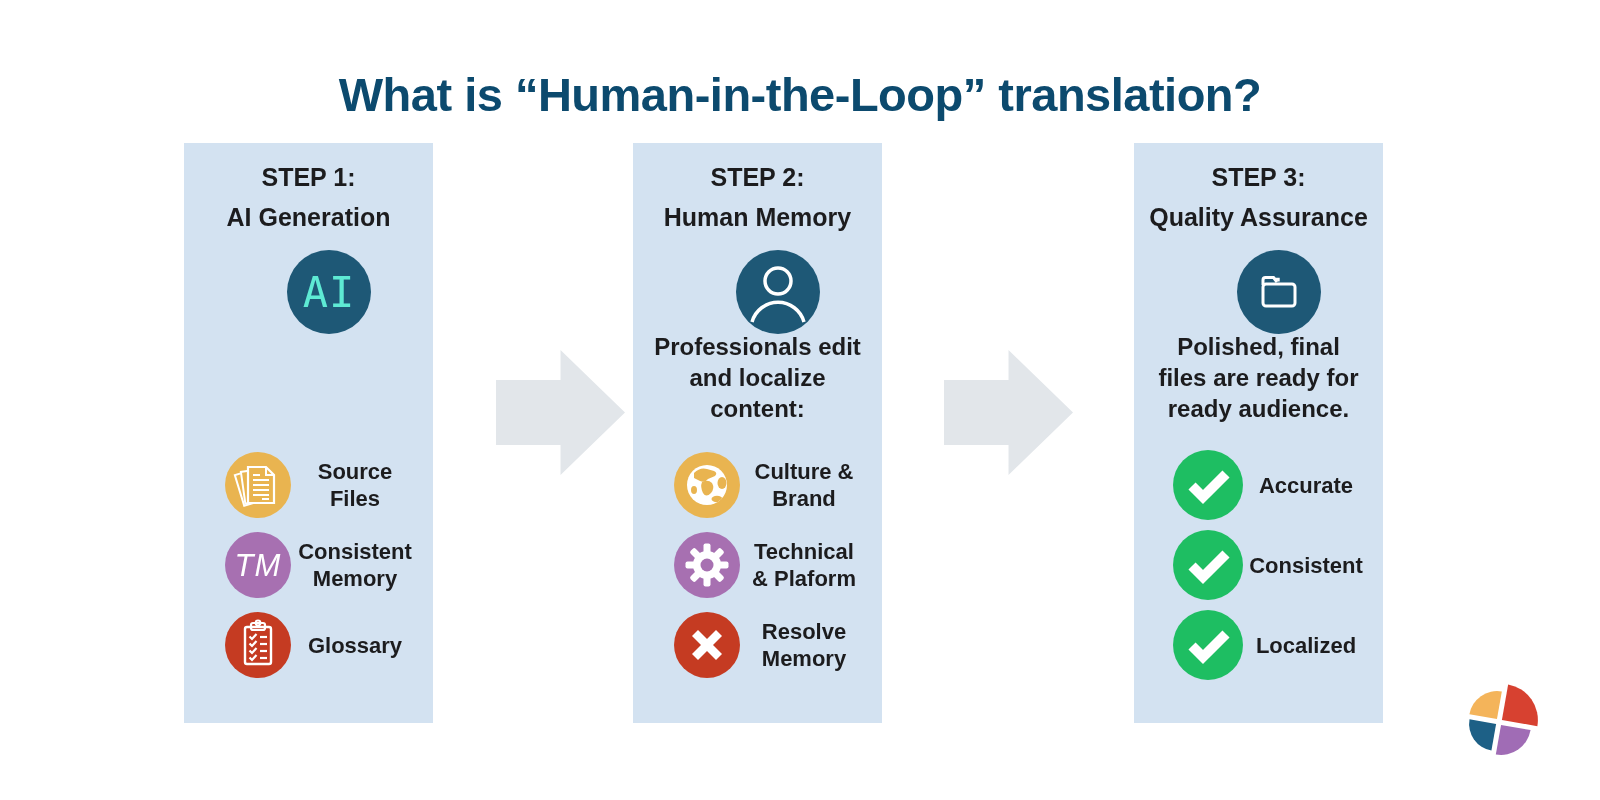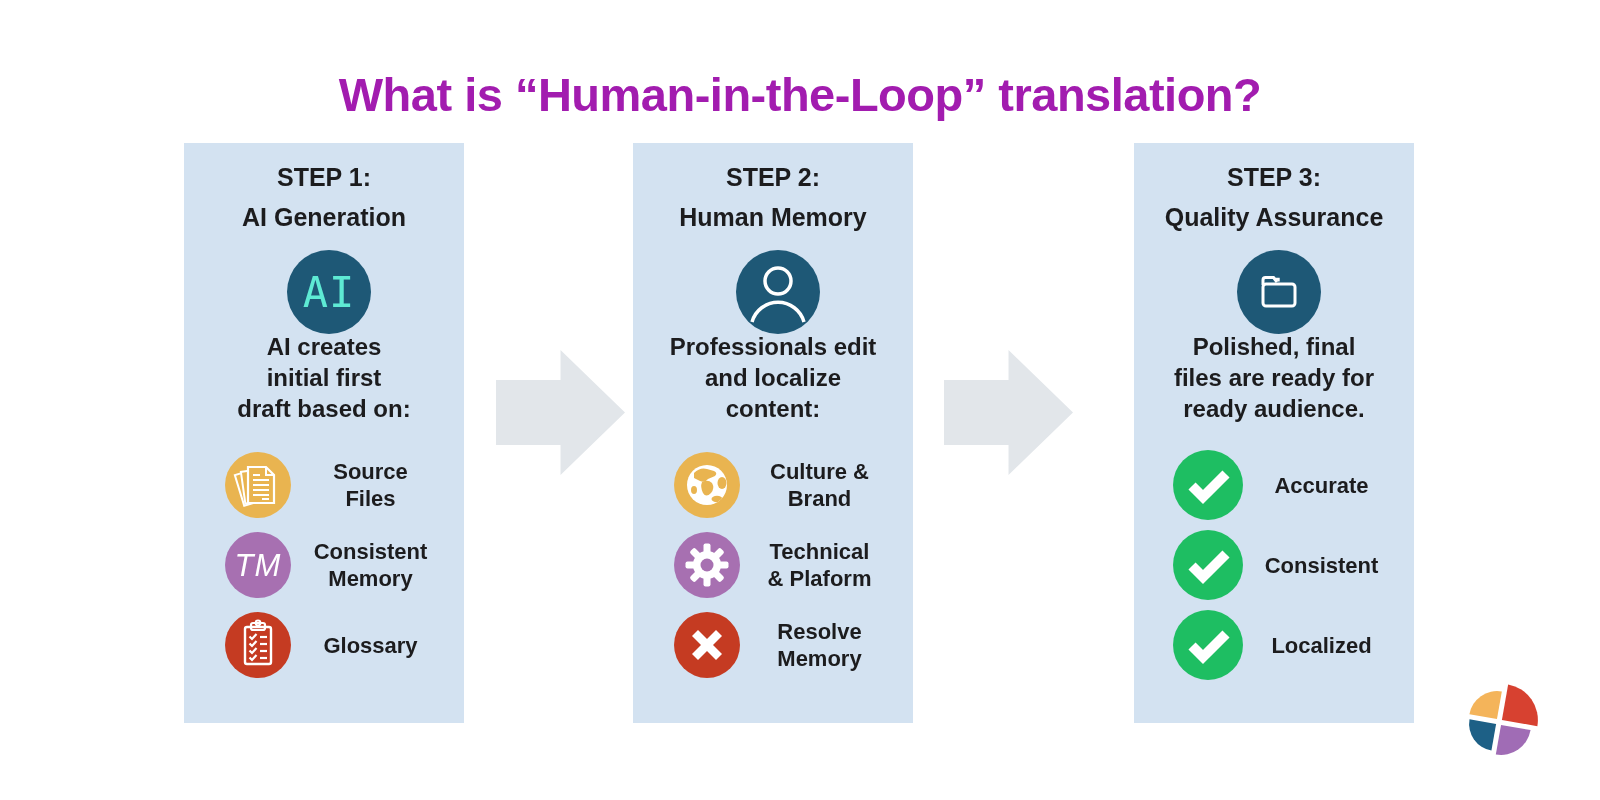--- a/index.html
+++ b/index.html
@@ -2,23 +2,23 @@
 <html><head>
 <meta charset="utf-8">
 <style>
   html,body{margin:0;padding:0;background:#fff;}
   #stage{
     position:relative;width:1600px;height:800px;background:#ffffff;overflow:hidden;
     font-family:"Liberation Sans","DejaVu Sans",sans-serif;color:#1c1c1e;
   }
   .title{
     position:absolute;top:36px;left:0;width:1600px;text-align:center;
-    font-size:47px;font-weight:700;color:#a21caf;letter-spacing:-0.5px;
-  }
-  .panel{position:absolute;top:143px;width:280px;height:580px;background:#d3e2f1;}
+    font-size:47px;font-weight:700;color:#0c4a6e;letter-spacing:-0.5px;
+  }
+  .panel{position:absolute;top:143px;width:249px;height:580px;background:#d3e2f1;}
   .p1{left:184px}.p2{left:633px}.p3{left:1134px}
   .step-title{
     position:absolute;top:14px;left:0;width:100%;margin:0;text-align:center;
     font-size:25px;line-height:40px;font-weight:700;white-space:pre-line;
   }
   .badge{
     position:absolute;top:107px;left:103px;width:84px;height:84px;border-radius:50%;
     background:#1e5876;display:flex;align-items:center;justify-content:center;overflow:hidden;
   }
   .badge-ai{
@@ -51,23 +51,20 @@
 <div id="stage">
 
   <h1 class="title">What is “Human-in-the-Loop” translation?</h1>
 
   <section class="panel p1">
     <h2 class="step-title">STEP 1:
 AI Generation</h2>
     <div class="badge">
       <span class="badge-ai">AI</span>
     </div>
-    <p class="step-desc">AI creates
-initial first
-draft based on:</p>
     <div class="items">
 
       <div class="item">
         <span class="icon">
           <svg width="66" height="66" viewBox="0 0 66 66">
             <circle class="c-yellow" cx="33" cy="33" r="33"></circle>
             <g stroke="#ffffff" stroke-width="2">
               <rect class="c-yellow" x="-12" y="-16" width="24" height="32" transform="translate(26,35) rotate(-17)"></rect>
               <rect class="c-yellow" x="-12" y="-16" width="24" height="32" transform="translate(30,34) rotate(-8)"></rect>
             </g>

